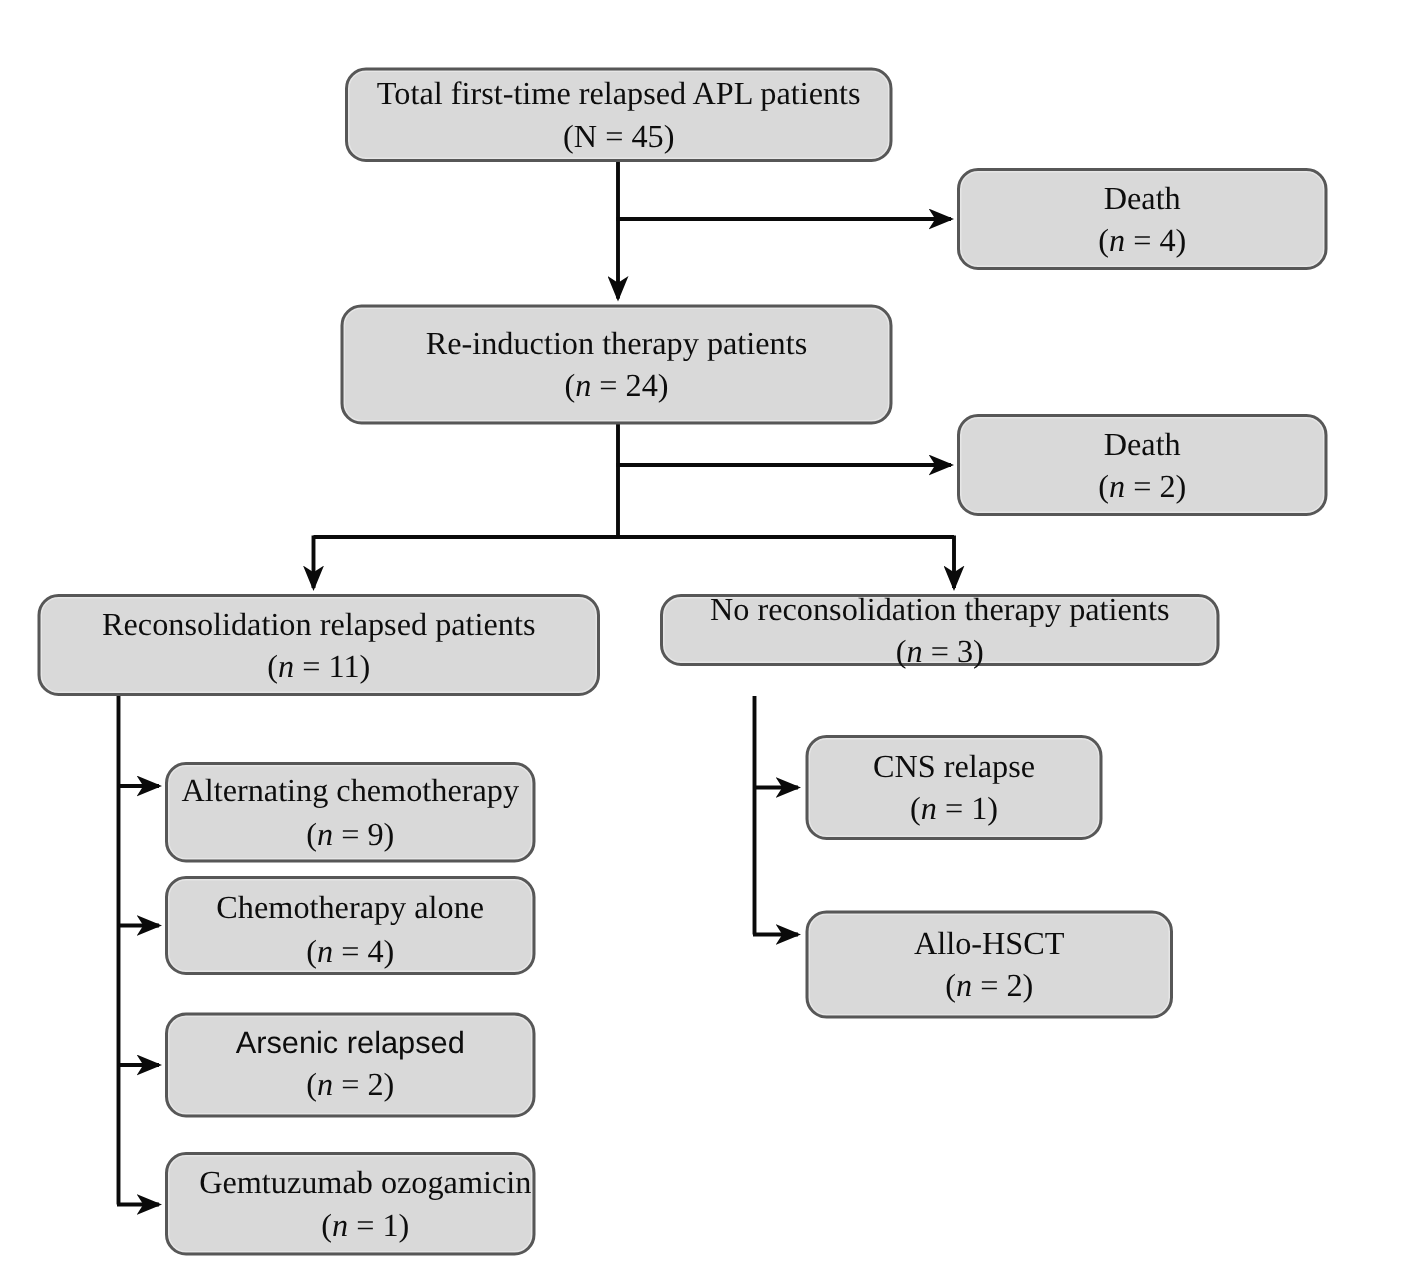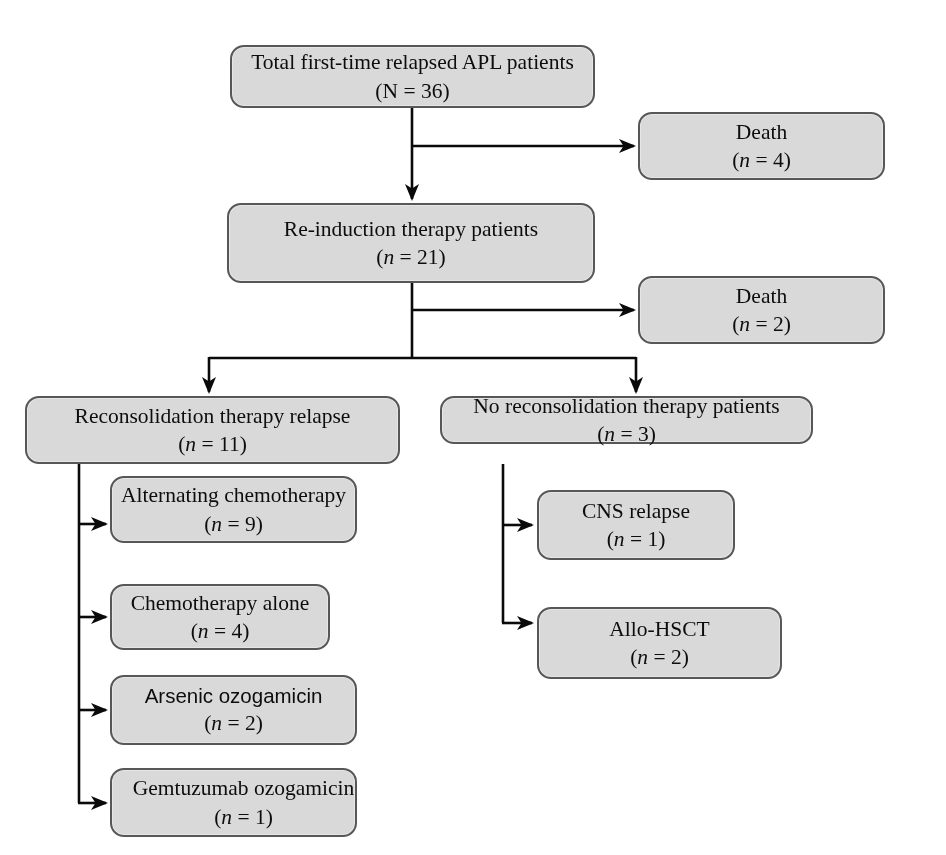--- a/index.html
+++ b/index.html
@@ -88,60 +88,60 @@
     <line x1="78" y1="710" x2="106" y2="710" marker-end="url(#arrow)"></line>
     <line x1="78" y1="803" x2="106" y2="803" marker-end="url(#arrow)"></line>
 
     <line x1="503" y1="464" x2="503" y2="623"></line>
     <line x1="502" y1="525" x2="532" y2="525" marker-end="url(#arrow)"></line>
     <line x1="502" y1="623" x2="532" y2="623" marker-end="url(#arrow)"></line>
   </svg>
 
   <div class="flow-box" style="left:230px; top:45px; width:365px; height:63px;">
     <div class="line1">Total first-time relapsed APL patients</div>
-    <div class="line2">(<span class="nvar" data-roman="true">N</span> = <span>36</span>)</div>
+    <div class="line2">(<span class="nvar" data-roman="true">N</span> = <span>45</span>)</div>
   </div>
 
   <div class="flow-box" style="left:638px; top:112px; width:247px; height:68px;">
     <div class="line1">Death</div>
     <div class="line2">(<span class="nvar">n</span> = <span>4</span>)</div>
   </div>
 
   <div class="flow-box" style="left:227px; top:203px; width:368px; height:80px;">
     <div class="line1">Re-induction therapy patients</div>
-    <div class="line2">(<span class="nvar">n</span> = <span>21</span>)</div>
+    <div class="line2">(<span class="nvar">n</span> = <span>24</span>)</div>
   </div>
 
   <div class="flow-box" style="left:638px; top:276px; width:247px; height:68px;">
     <div class="line1">Death</div>
     <div class="line2">(<span class="nvar">n</span> = <span>2</span>)</div>
   </div>
 
   <div class="flow-box" style="left:25px; top:396px; width:375px; height:68px;">
-    <div class="line1">Reconsolidation therapy relapse</div>
+    <div class="line1">Reconsolidation relapsed patients</div>
     <div class="line2">(<span class="nvar">n</span> = <span>11</span>)</div>
   </div>
 
   <div class="flow-box" style="left:440px; top:396px; width:373px; height:48px;">
     <div class="line1">No reconsolidation therapy patients</div>
     <div class="line2">(<span class="nvar">n</span> = <span>3</span>)</div>
   </div>
 
-  <div class="flow-box" style="left:110px; top:476px; width:247px; height:67px;">
+  <div class="flow-box" style="left:110px; top:508px; width:247px; height:67px;">
     <div class="line1">Alternating chemotherapy</div>
     <div class="line2">(<span class="nvar">n</span> = <span>9</span>)</div>
   </div>
 
-  <div class="flow-box" style="left:110px; top:584px; width:220px; height:66px;">
+  <div class="flow-box" style="left:110px; top:584px; width:247px; height:66px;justify-content:flex-end;">
     <div class="line1">Chemotherapy alone</div>
     <div class="line2">(<span class="nvar">n</span> = <span>4</span>)</div>
   </div>
 
   <div class="flow-box sans-label" style="left:110px; top:675px; width:247px; height:70px;">
-    <div class="line1">Arsenic ozogamicin</div>
+    <div class="line1">Arsenic relapsed</div>
     <div class="line2">(<span class="nvar">n</span> = <span>2</span>)</div>
   </div>
 
   <div class="flow-box" style="left:110px; top:768px; width:247px; height:69px;padding-left:20px;">
     <div class="line1">Gemtuzumab ozogamicin</div>
     <div class="line2">(<span class="nvar">n</span> = <span>1</span>)</div>
   </div>
 
   <div class="flow-box" style="left:537px; top:490px; width:198px; height:70px;">
     <div class="line1">CNS relapse</div>

